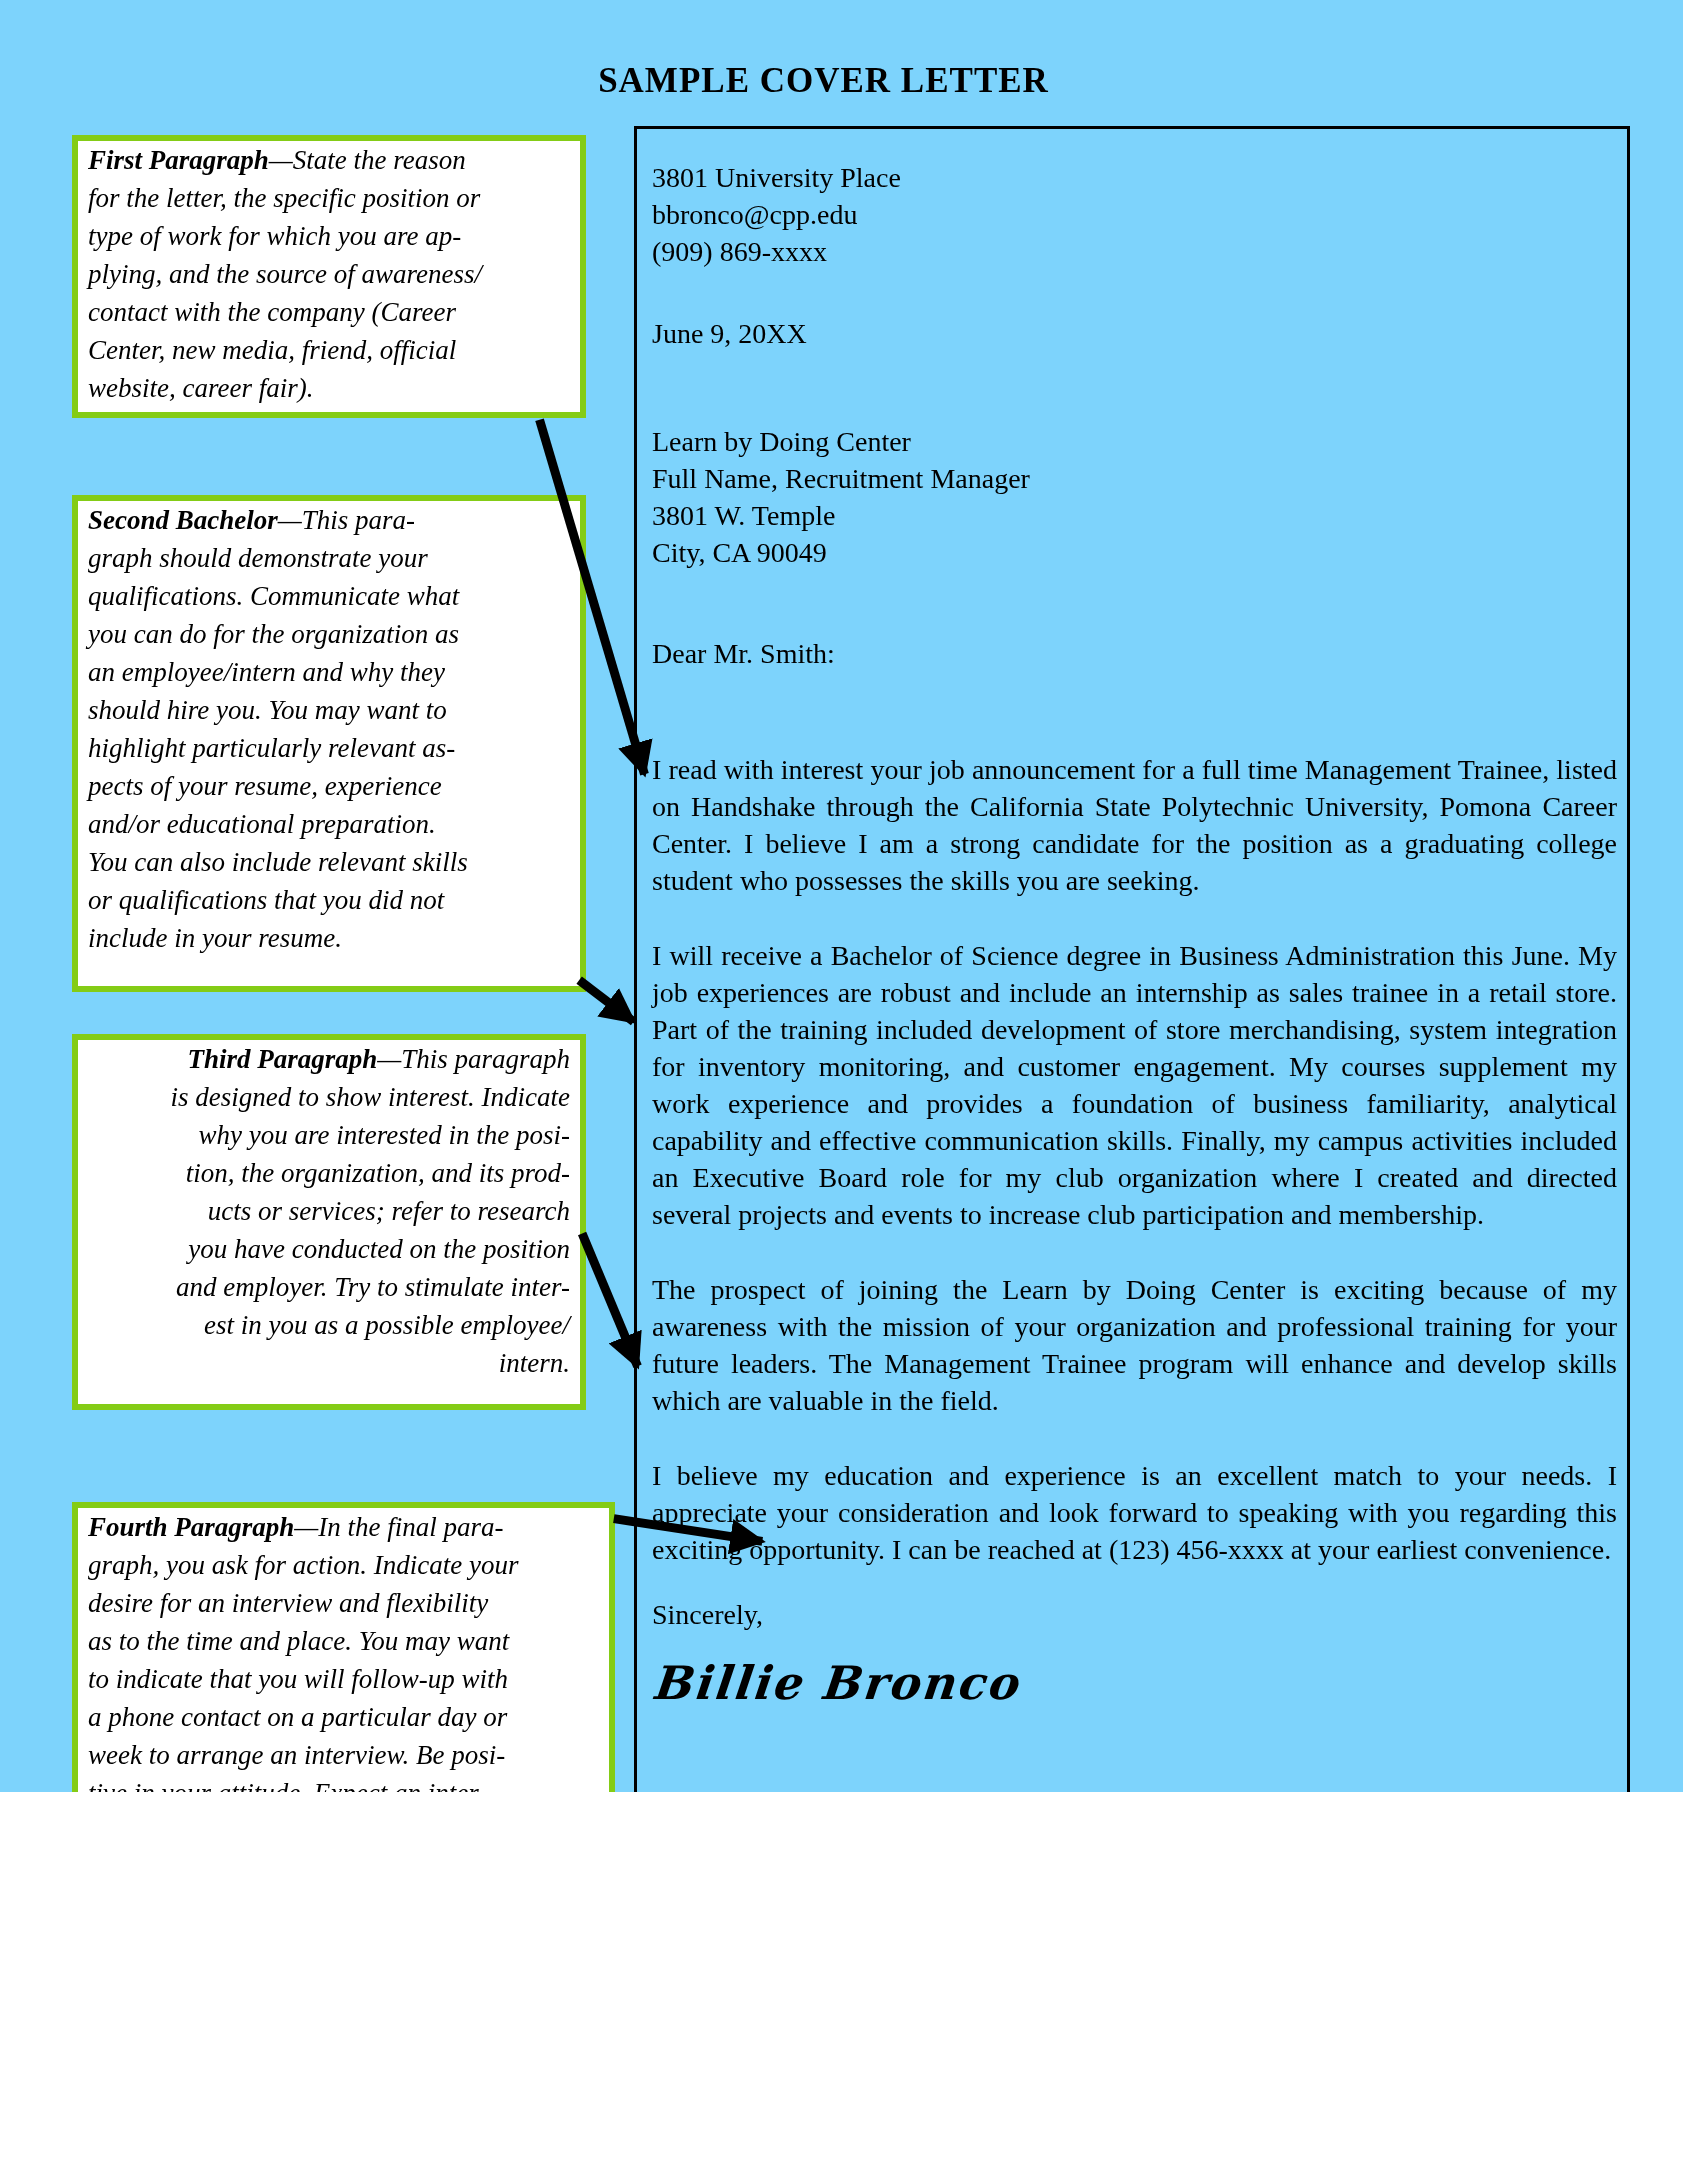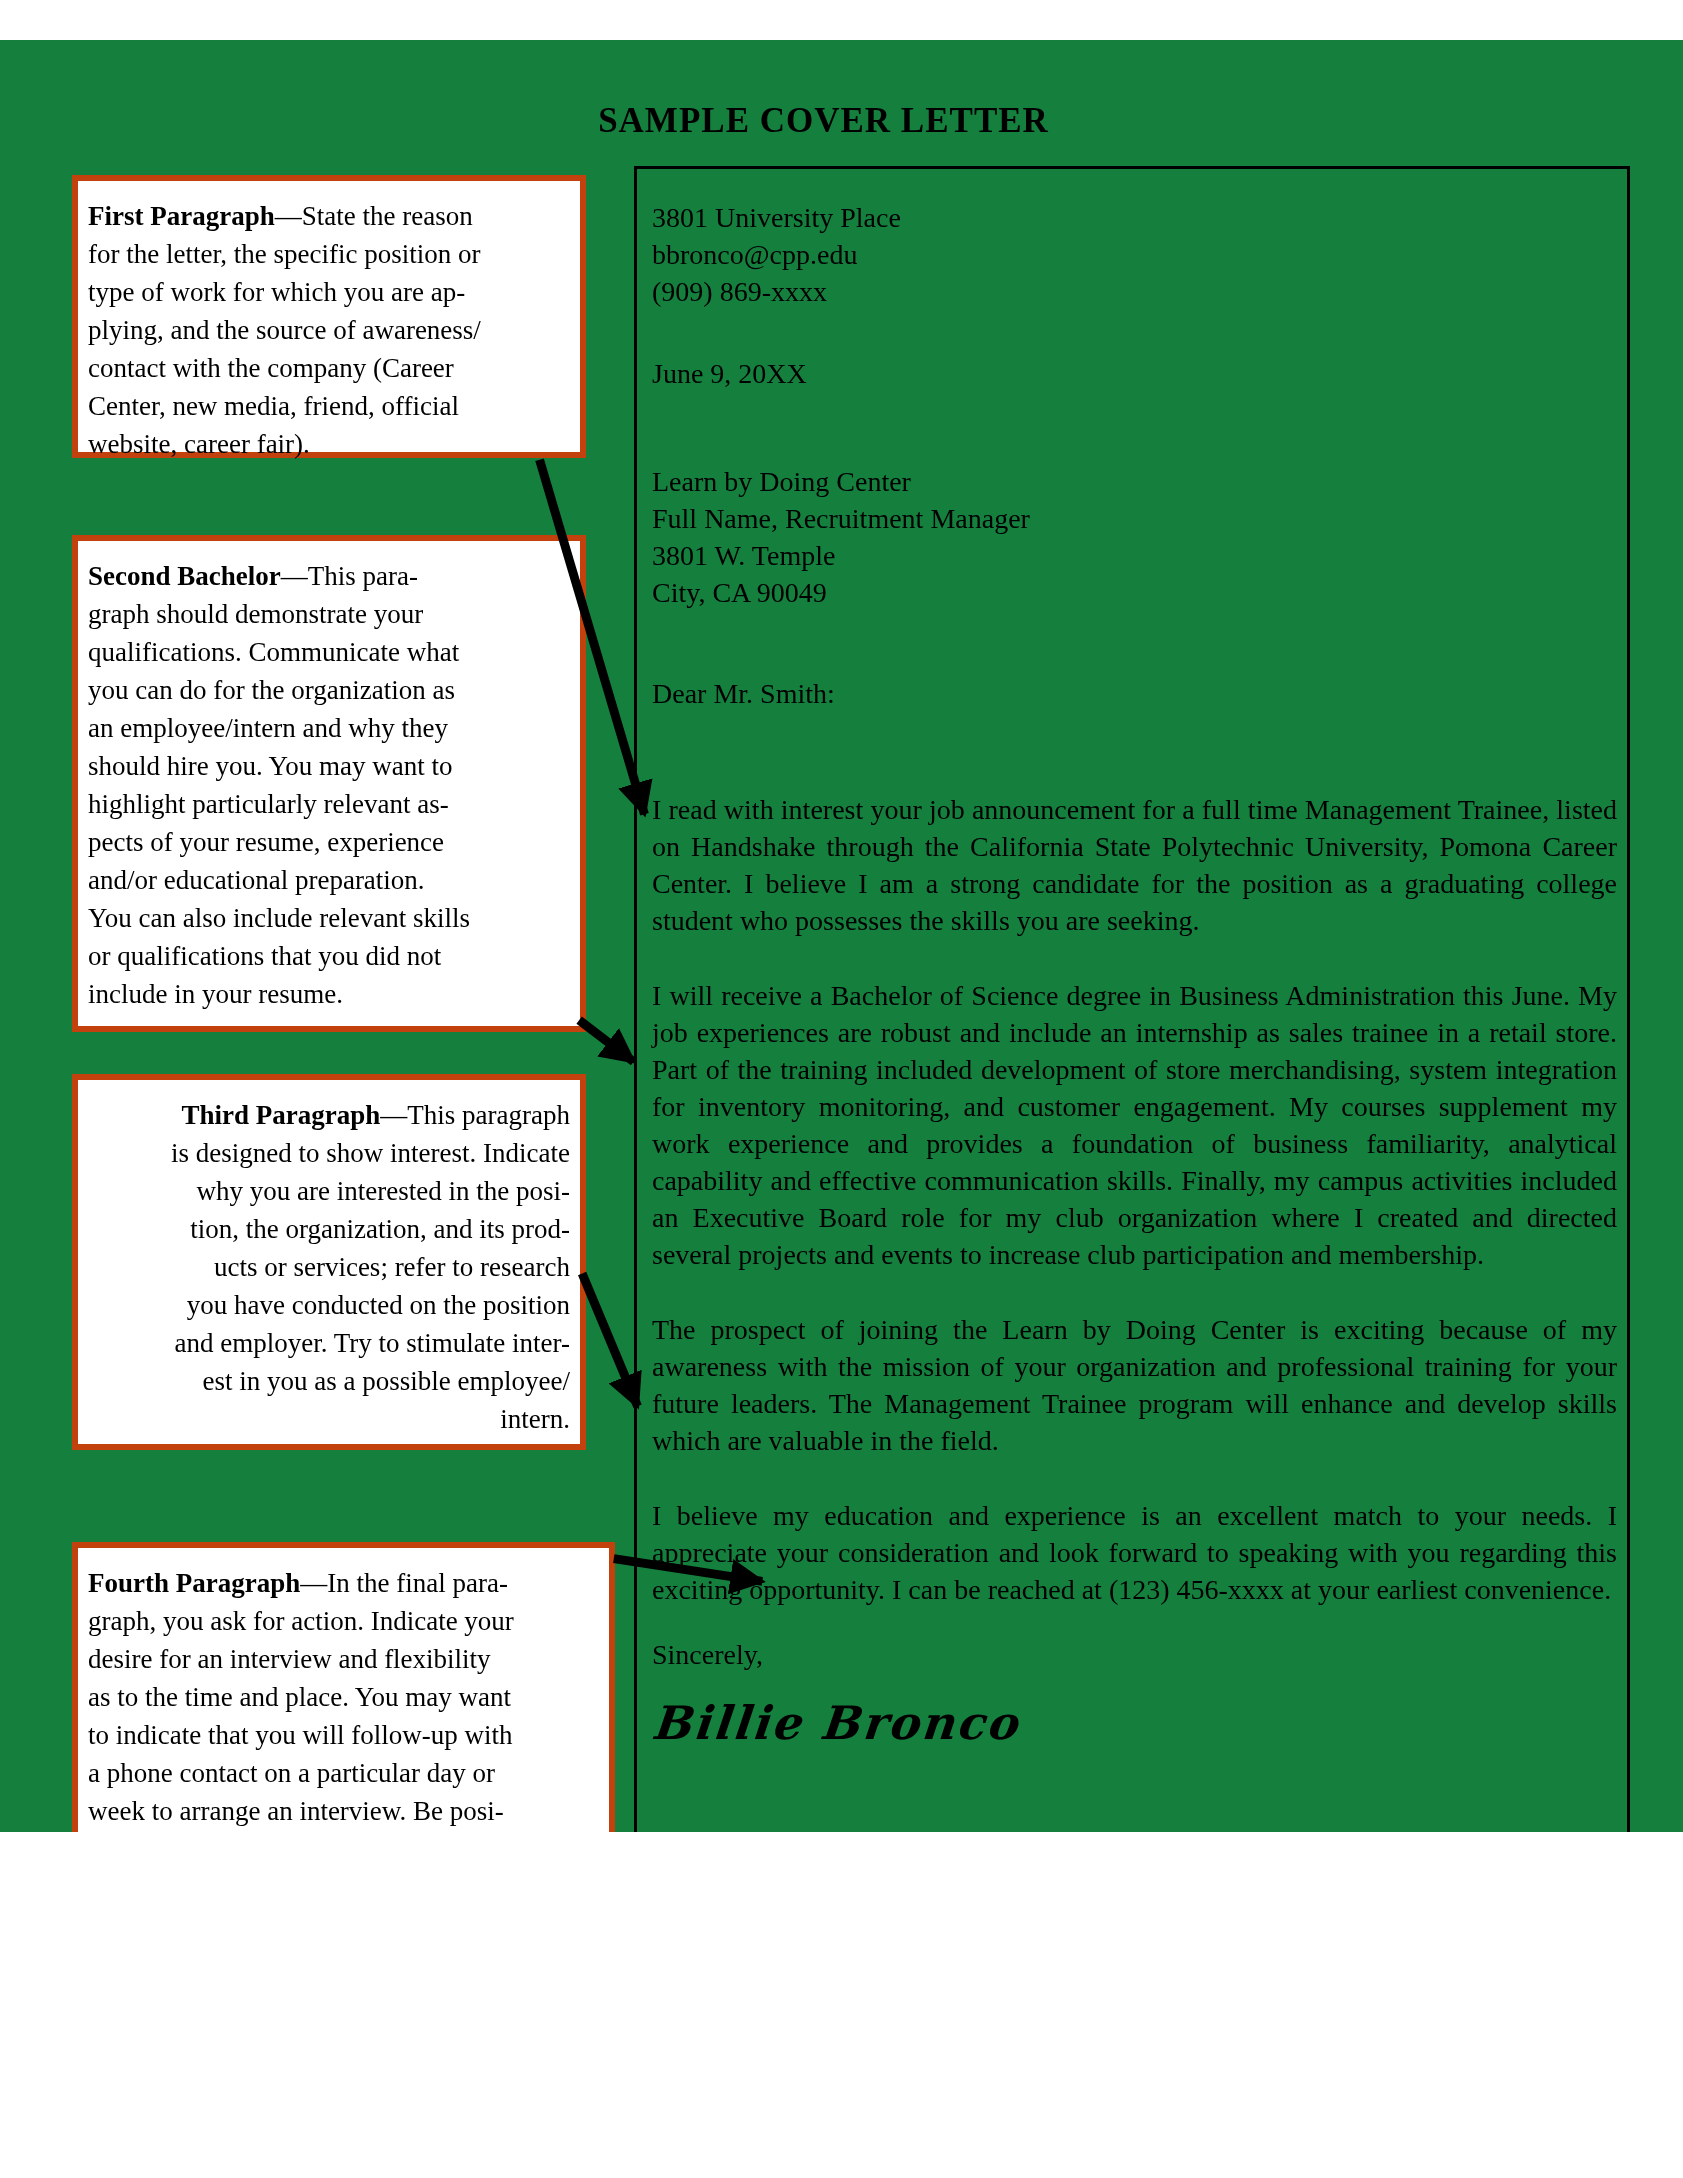--- a/index.html
+++ b/index.html
@@ -1,38 +1,38 @@
 <!DOCTYPE html>
 <html><head>
 <meta charset="utf-8">
 <style>
   html,body{margin:0;padding:0;background:#ffffff;}
-  .page{position:relative;width:1683px;height:1792px;background:#15803d;color:#000;
-        font-family:"Liberation Serif", serif;overflow:hidden;margin-top:40px;}
+  .page{position:relative;width:1683px;height:1792px;background:#7dd3fc;color:#000;
+        font-family:"Liberation Serif", serif;overflow:hidden;}
   .title{position:absolute;top:61px;left:0;width:1647px;text-align:center;
          font-size:35px;font-weight:bold;letter-spacing:1px;margin:0;}
   
   .letter{position:absolute;left:634px;top:126px;width:996px;height:1876px;
           border:3px solid #000;box-sizing:border-box;padding:30px 10px 20px 15px;
           font-size:28px;line-height:37px;}
   .addr div{margin:0;}
   .date{margin-top:45px;}
   .recipient{margin-top:71px;font-family:Liberation Serif, serif;}
   .salutation{margin-top:64px;}
   .par{margin:0;text-align:justify;}
   .par-first{margin-top:79px;}
   .par-next{margin-top:38px;}
   .closing{margin-top:28px;}
   .sig-script{margin-top:22px;font-family:"DejaVu Serif", serif;font-style:italic;
               font-weight:bold;font-size:46px;line-height:57px;letter-spacing:2px;
               transform:skewX(-8deg);transform-origin:left bottom;width:max-content;}
   .sig-typed{margin-top:71px;}
   
-  .callout{position:absolute;border:6px solid #c2410c;box-sizing:border-box;
-           padding:16px 10px;font-size:27px;line-height:38px;background:#fff;}
+  .callout{position:absolute;border:6px solid #84cc16;box-sizing:border-box;
+           padding:0 10px;font-size:27px;line-height:38px;background:#fff;font-style:italic;}
   .callout p{margin:0;white-space:pre-line;}
   .callout .head{font-weight:bold;}
   .c1{left:72px;top:135px;width:514px;height:283px;}
   .c2{left:72px;top:495px;width:514px;height:497px;}
   .c3{left:72px;top:1034px;width:514px;height:376px;text-align:right;}
   .c4{left:72px;top:1502px;width:543px;height:360px;}
   
   .arrows{position:absolute;left:0;top:0;width:1683px;height:2178px;pointer-events:none;}
   
   .footer{position:absolute;top:2037px;left:0;width:1683px;display:flex;justify-content:center;align-items:center;}

